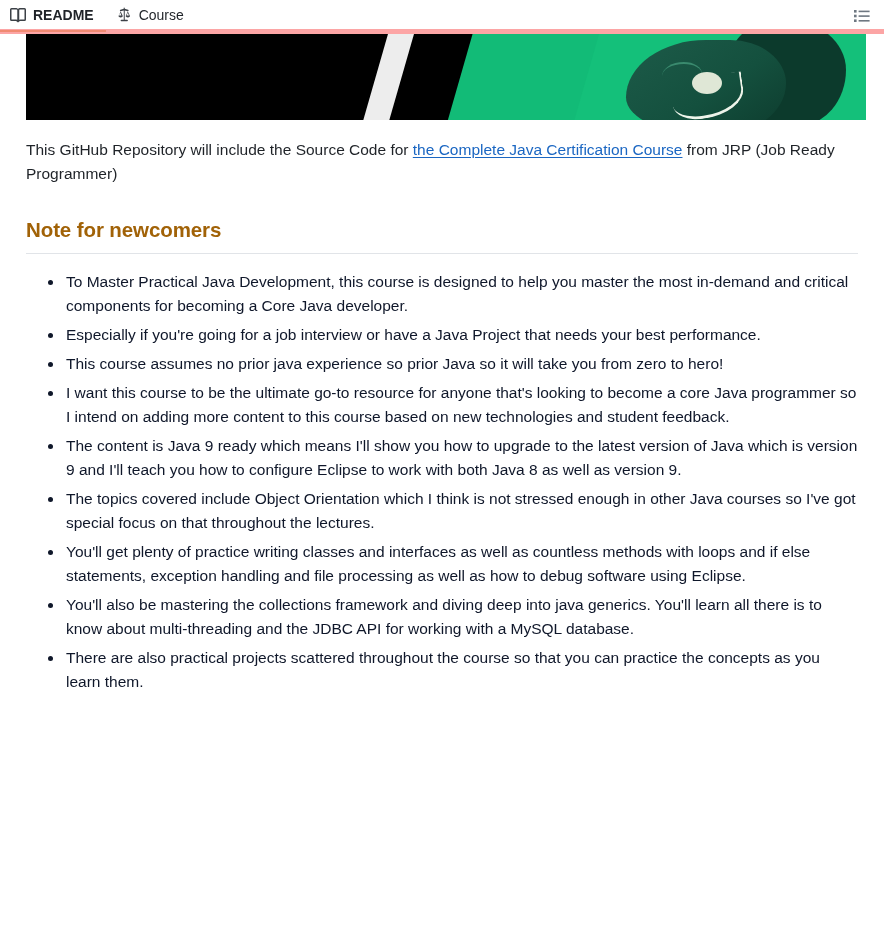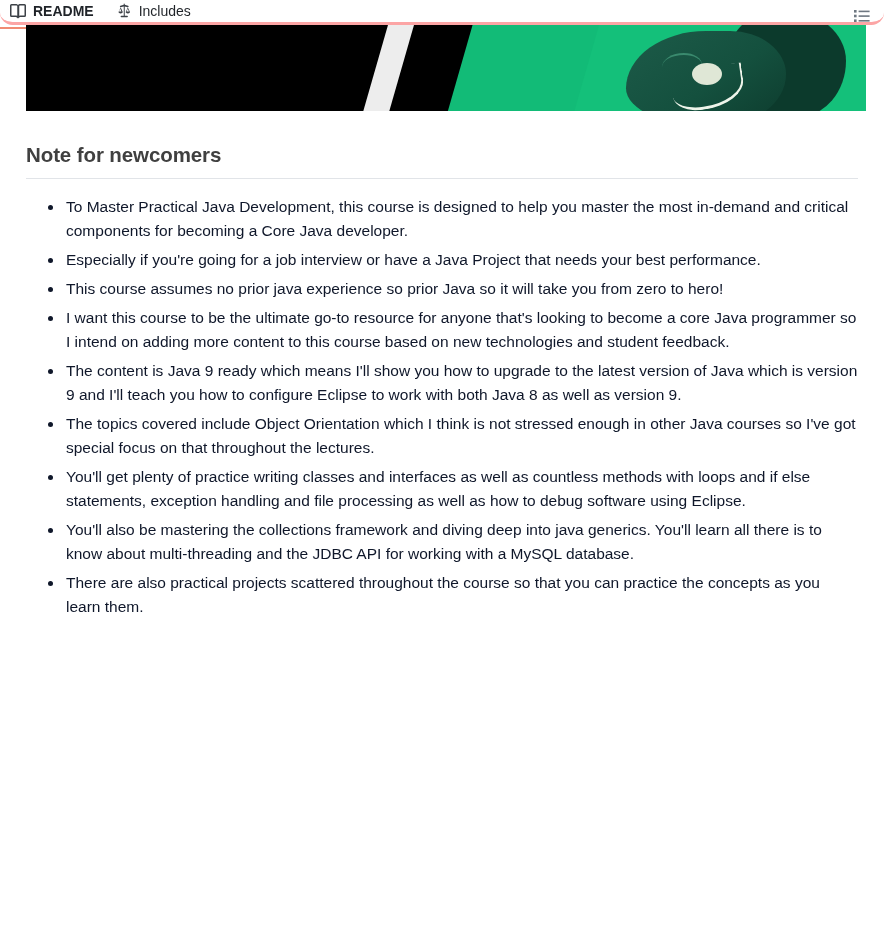--- a/index.html
+++ b/index.html
@@ -8,26 +8,25 @@
     width: 884px; height: 931px;
     background: #ffffff;
     font-family: "Liberation Sans", sans-serif;
     color: #1f2328;
     overflow: hidden;
   }
 
   
   .tabbar {
     position: relative;
-    height: 25px;
+    height: 34px;
     display: flex;
     align-items: center;
-    border-bottom: 3px solid #fca5a5;
+    border-bottom: 5px solid #fca5a5;
     background: #ffffff;
-    border-radius: 17px;
   }
   .tab {
     display: flex;
     align-items: center;
     gap: 7px;
     height: 33px;
     padding: 0 12px 0 10px;
     font-size: 14px;
     color: #1f2328;
     position: relative;
@@ -175,21 +174,21 @@
   a.lnk {
     color: #1a66c2;
     text-decoration: underline;
     text-underline-offset: 2px;
   }
 
   h2.sec {
     font-size: 20.5px;
     font-weight: 700;
     margin: 32px 0 0 0;
-    color: #404040;
+    color: #a16207;
     letter-spacing: -0.1px;
   }
   h1.sec-big {
     font-size: 25px;
     font-weight: 700;
     margin: 34px 0 0 0;
     color: #1f2328;
     letter-spacing: -0.2px;
   }
   .rule {
@@ -235,21 +234,21 @@
     </span>
     <span>README</span>
   </div>
 
   <div class="tab">
     <span class="ticon">
       <svg width="16" height="16" viewBox="0 0 16 16" fill="currentColor">
         <path d="M8 .5a.75.75 0 0 1 .75.75v.6l3.3.83a.75.75 0 0 1-.1 1.48l-.2-.01 2.2 4.9a.5.5 0 0 1-.1.56 2.9 2.9 0 0 1-4 0 .5.5 0 0 1-.1-.56l2.1-4.7-3.1-.78v9.18h2.4a.75.75 0 0 1 0 1.5H5.35a.75.75 0 0 1 0-1.5h2.4V3.57l-3.1.78 2.1 4.7a.5.5 0 0 1-.1.56 2.9 2.9 0 0 1-4 0 .5.5 0 0 1-.1-.56l2.2-4.9-.2.01a.75.75 0 0 1-.1-1.48l3.3-.83v-.6A.75.75 0 0 1 8 .5ZM3.02 8.6h2.46L4.25 5.85 3.02 8.6Zm7.5 0h2.46l-1.23-2.75L10.52 8.6Z"></path>
       </svg>
     </span>
-    <span>Includes</span>
+    <span>Course</span>
   </div>
 
   <div class="outline-btn">
     <svg width="16" height="16" viewBox="0 0 16 16" fill="#6e7781">
       <rect x="0" y="2" width="2.6" height="2.6"></rect>
       <rect x="4.6" y="2.6" width="11" height="1.6"></rect>
       <rect x="0" y="6.7" width="2.6" height="2.6"></rect>
       <rect x="4.6" y="7.3" width="11" height="1.6"></rect>
       <rect x="0" y="11.4" width="2.6" height="2.6"></rect>
       <rect x="4.6" y="12" width="11" height="1.6"></rect>
@@ -265,20 +264,21 @@
     <div class="blackwedge"></div>
     <div class="stripe"></div>
     <div class="figure"></div>
     <div class="darkblob"></div>
     <div class="figure2"></div>
     <div class="arc2"></div>
     <div class="glint"></div>
     <div class="arc"></div>
   </div>
 
+  <p class="para"><span>This GitHub Repository will include the Source Code for </span><a class="lnk" href="#">the Complete Java Certification Course</a><span> from JRP (Job Ready Programmer)</span></p>
 
 
   <h2 class="sec">Note for newcomers</h2>
 
 
   <div class="rule"></div>
 
   <ul class="bullets">
     <li>To Master Practical Java Development, this course is designed to help you master the most in-demand and critical components for becoming a Core Java developer.</li>
     <li>Especially if you're going for a job interview or have a Java Project that needs your best performance.</li>

